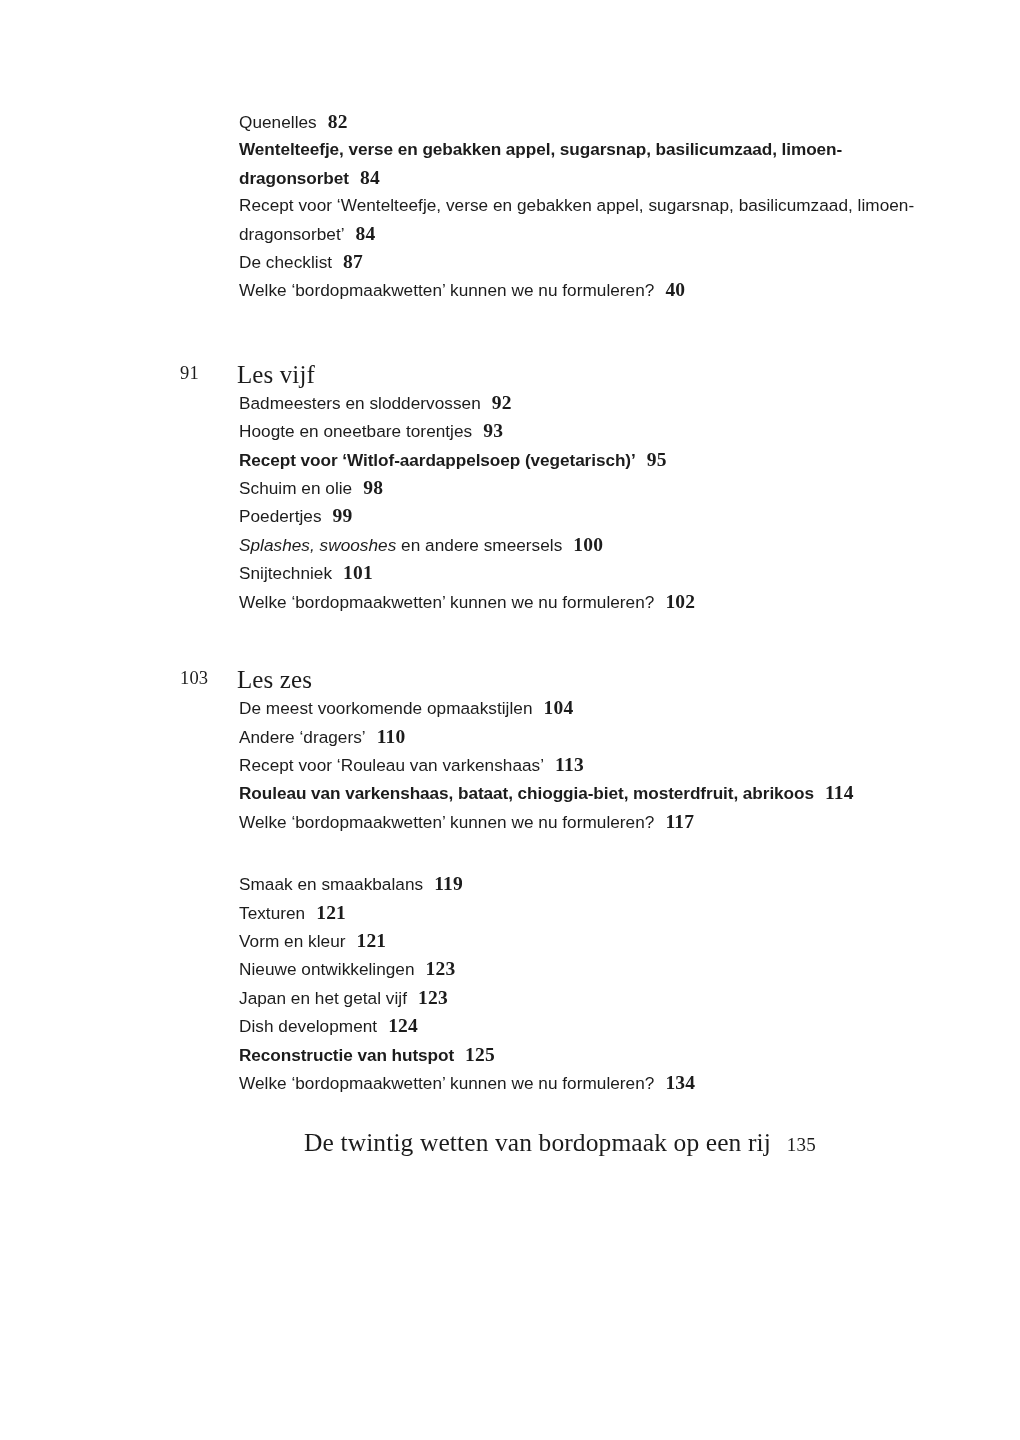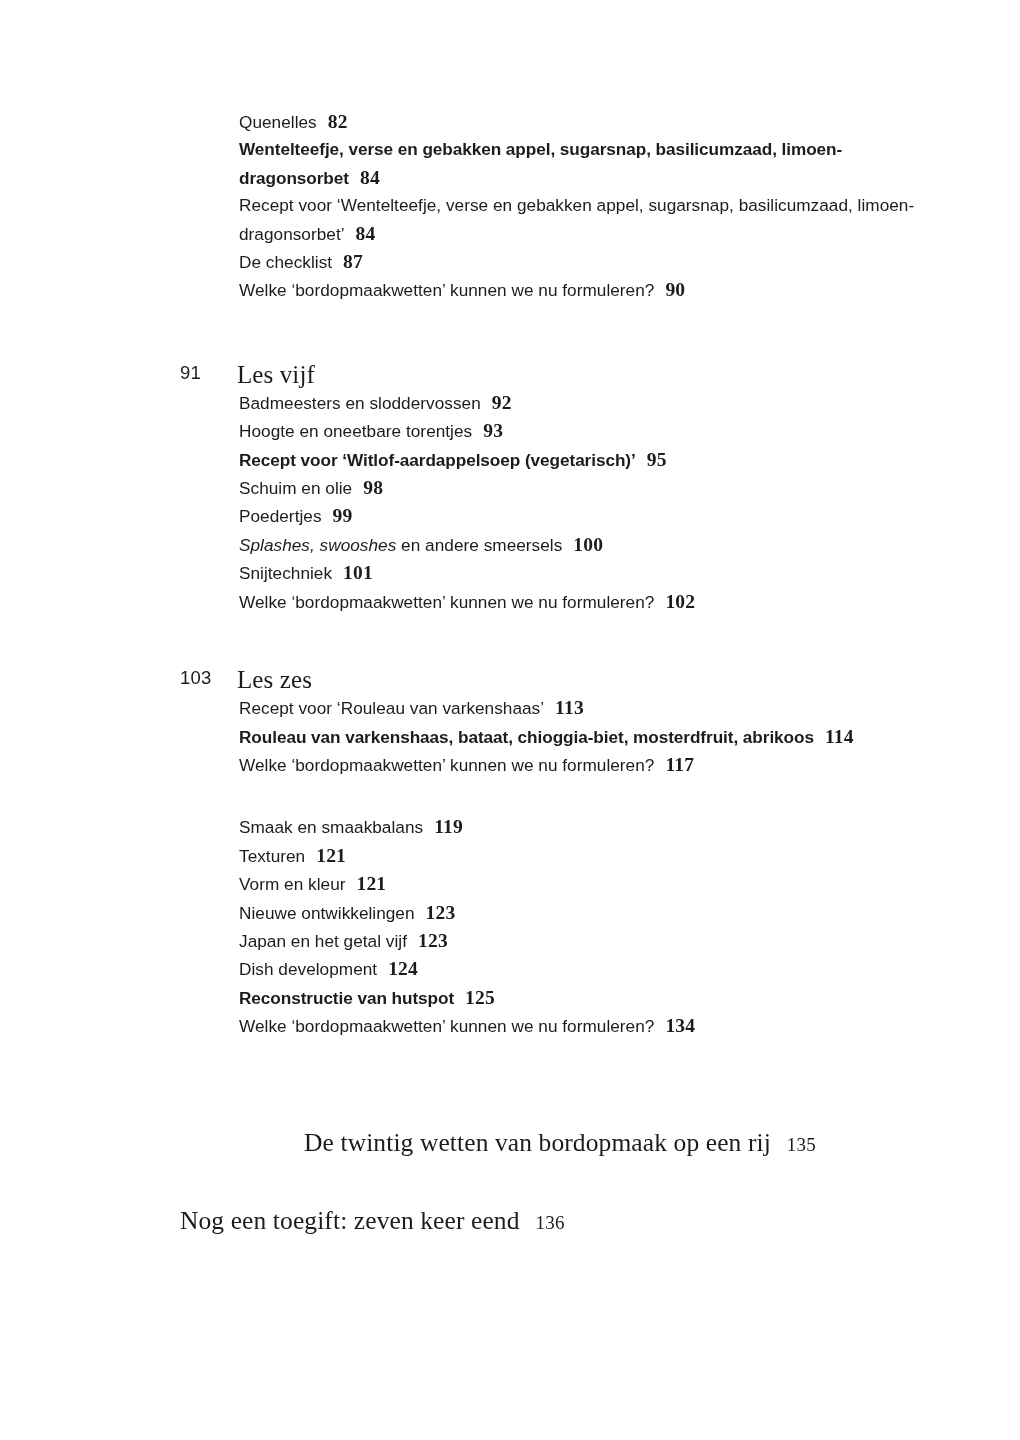--- a/index.html
+++ b/index.html
@@ -60,21 +60,21 @@
   .group { margin-top: 0; }
 
   .chapter {
     position: relative;
     height: 44px;
   }
   .chapter .chnum {
     position: absolute;
     left: 0;
     bottom: 5px;
-    font-family: Liberation Sans, sans-serif;
+    font-family: Liberation Serif, serif;
     font-size: 18.5px;
     font-weight: 400;
     letter-spacing: .01em;
     color: #1c1c1c;
   }
   .chapter .chtitle {
     position: absolute;
     left: 57px;
     bottom: 0px;
     font-family: "Liberation Serif", "DejaVu Serif", serif;
@@ -126,21 +126,21 @@
       <div class="entry bold">
         <span>Wentelteefje, verse en gebakken appel, sugarsnap, basilicumzaad, limoen-dragonsorbet</span><span class="pn">84</span>
       </div>
       <div class="entry">
         <span>Recept voor ‘Wentelteefje, verse en gebakken appel, sugarsnap, basilicumzaad, limoen-dragonsorbet’</span><span class="pn">84</span>
       </div>
       <div class="entry">
         <span>De checklist</span><span class="pn">87</span>
       </div>
       <div class="entry">
-        <span>Welke ‘bordopmaakwetten’ kunnen we nu formuleren?</span><span class="pn">90</span>
+        <span>Welke ‘bordopmaakwetten’ kunnen we nu formuleren?</span><span class="pn">40</span>
       </div>
     </div>
 
     <div class="space-lg"></div>
     <div class="group">
       <div class="chapter">
         <span class="chnum">91</span>
         <span class="chtitle">Les vijf</span>
       </div>
       <div class="entry">
@@ -169,20 +169,26 @@
       </div>
     </div>
 
     <div class="space-md"></div>
     <div class="group">
       <div class="chapter">
         <span class="chnum">103</span>
         <span class="chtitle">Les zes</span>
       </div>
       <div class="entry">
+        <span>De meest voorkomende opmaakstijlen</span><span class="pn">104</span>
+      </div>
+      <div class="entry">
+        <span>Andere ‘dragers’</span><span class="pn">110</span>
+      </div>
+      <div class="entry">
         <span>Recept voor ‘Rouleau van varkenshaas’</span><span class="pn">113</span>
       </div>
       <div class="entry bold">
         <span>Rouleau van varkenshaas, bataat, chioggia-biet, mosterdfruit, abrikoos</span><span class="pn">114</span>
       </div>
       <div class="entry">
         <span>Welke ‘bordopmaakwetten’ kunnen we nu formuleren?</span><span class="pn">117</span>
       </div>
     </div>
 
@@ -213,17 +219,14 @@
         <span>Welke ‘bordopmaakwetten’ kunnen we nu formuleren?</span><span class="pn">134</span>
       </div>
     </div>
 
   </div>
 
   <div class="bottom" id="bottom-1">
     <span class="bottom-entry"><span>De twintig wetten van bordopmaak op een rij</span><span class="bpn">135</span></span>
   </div>
 
-  <div class="bottom" id="bottom-2">
-    <span class="bottom-entry"><span>Nog een toegift: zeven keer eend</span><span class="bpn">136</span></span>
-  </div>
 
 </div>
 
 </body></html>

